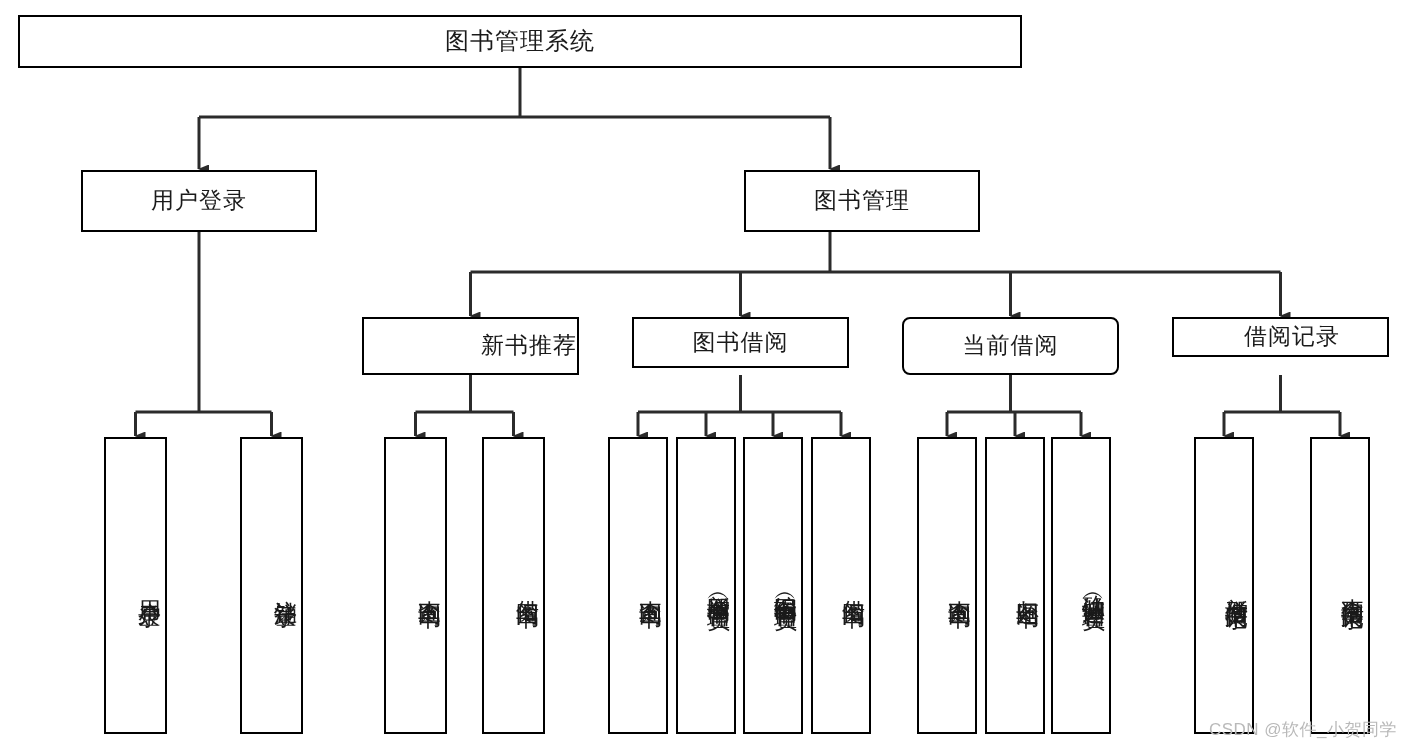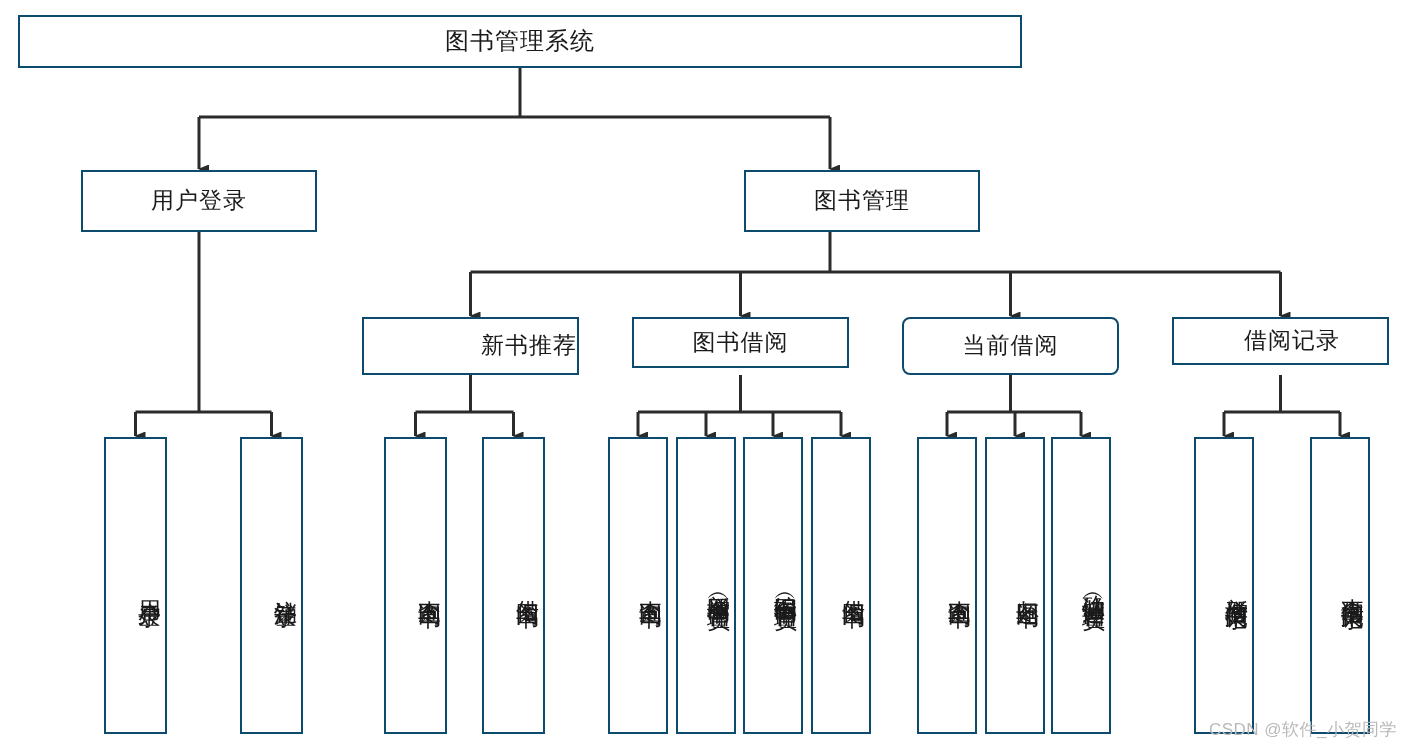--- a/index.html
+++ b/index.html
@@ -23,21 +23,21 @@
     left: 0;
     top: 0;
     width: 1405px;
     height: 747px;
     pointer-events: none;
   }
   .node {
     position: absolute;
     box-sizing: border-box;
     background: #ffffff;
-    border: 2px solid #0c4a6e;
+    border: 2px solid #000000;
     display: flex;
     align-items: center;
     justify-content: center;
     color: #1a1a1a;
   }
   .node.horizontal {
     font-size: 23px;
     letter-spacing: 1px;
     line-height: 1.2;
   }
@@ -130,21 +130,21 @@
       </div>
       <div class="node horizontal level2" style="left: 362px; top: 317px; width: 217px; height: 58px; justify-content: flex-end;">
         <span class="h-label">新书推荐</span>
       </div>
       <div class="node horizontal level2" style="left: 632px; top: 317px; width: 217px; height: 51px; font-family: Liberation Serif, serif;">
         <span class="h-label">图书借阅</span>
       </div>
       <div class="node horizontal level2" style="left: 902px; top: 317px; width: 217px; height: 58px; border-radius: 8px;">
         <span class="h-label">当前借阅</span>
       </div>
-      <div class="node horizontal level2" style="left: 1172px; top: 317px; width: 217px; height: 48px; padding-left: 23px;">
+      <div class="node horizontal level2" style="left: 1172px; top: 317px; width: 217px; height: 40px; padding-left: 23px;">
         <span class="h-label">借阅记录</span>
       </div>
       <div class="node vertical leaf" style="left: 104px; top: 437px; width: 63px; height: 297px;">
         <span class="v-label">用户登录</span>
       </div>
       <div class="node vertical leaf" style="left: 240px; top: 437px; width: 63px; height: 297px;">
         <span class="v-label">注销登录</span>
       </div>
       <div class="node vertical leaf" style="left: 384px; top: 437px; width: 63px; height: 297px;">
         <span class="v-label">查询图书</span>

